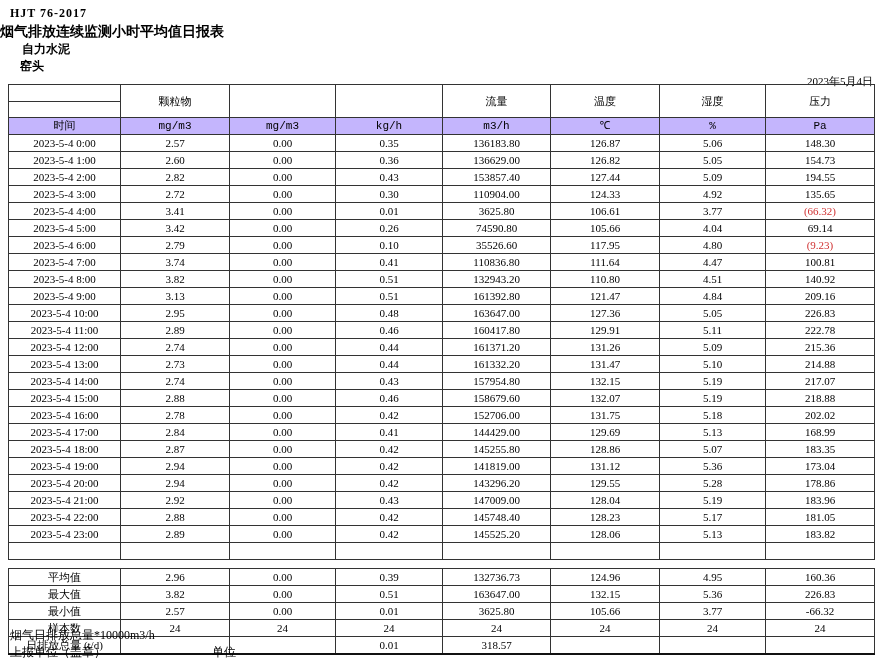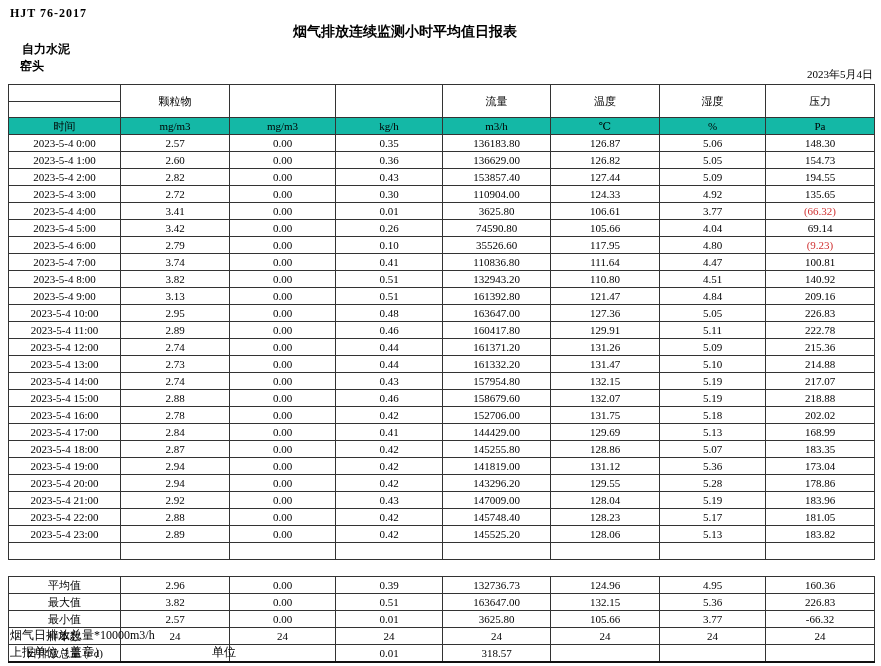--- a/index.html
+++ b/index.html
@@ -3,34 +3,34 @@
 <meta charset="utf-8">
 <style>
   html,body{margin:0;padding:0;}
   body{
     width:881px;height:666px;background:#fff;color:#000;
     font-family:"Liberation Serif","DejaVu Serif",serif;
     position:relative;overflow:hidden;
   }
   .page{position:absolute;inset:0;}
   .doc-code{position:absolute;left:10px;top:6px;font-size:12px;font-weight:bold;letter-spacing:1px;}
-  .title{position:absolute;left:0;top:23px;width:810px;text-align:center;font-size:14px;font-weight:bold;}
+  .title{position:absolute;left:0;top:23px;width:810px;text-align:left;font-size:14px;font-weight:bold;}
   .company{position:absolute;left:22px;top:41px;font-size:12px;font-weight:bold;}
   .station{position:absolute;left:20px;top:58px;font-size:12px;font-weight:bold;}
-  .date{position:absolute;right:8px;top:67px;font-size:11px;}
+  .date{position:absolute;right:8px;top:74px;font-size:11px;}
   .tblwrap{position:absolute;left:8px;top:84px;width:866px;}
   table{border-collapse:collapse;table-layout:fixed;width:866px;font-size:11px;}
   col.c1{width:112px;}col.c2{width:109px;}col.c3{width:106px;}col.c4{width:107px;}
   col.c5{width:108px;}col.c6{width:109px;}col.c7{width:106px;}col.c8{width:109px;}
   td{border:1px solid #333;text-align:center;vertical-align:middle;padding:0 2px;
      height:16px;line-height:16px;white-space:nowrap;overflow:hidden;}
   tr.gh-top td{height:16px;text-align:center;}
   tr.gh-bot td{height:15px;}
-  tr.units td{background:#14b8a6;height:16px;}
-  table.summary{margin-top:16px;border-bottom:2px solid #111;}
+  tr.units td{background:#c4b5fd;height:16px;font-family:Liberation Mono, monospace;}
+  table.summary{margin-top:8px;border-bottom:2px solid #111;}
   td.neg-red{color:#D03232;}
   .footer-1{position:absolute;left:10px;top:627px;font-size:12px;}
   .footer-2{position:absolute;left:10px;top:644px;font-size:12px;}
   .footer-unit{position:absolute;left:165px;top:644px;font-size:12px;margin-left:47px;}
 </style>
 </head>
 <body>
 
 <div class="page">
 

